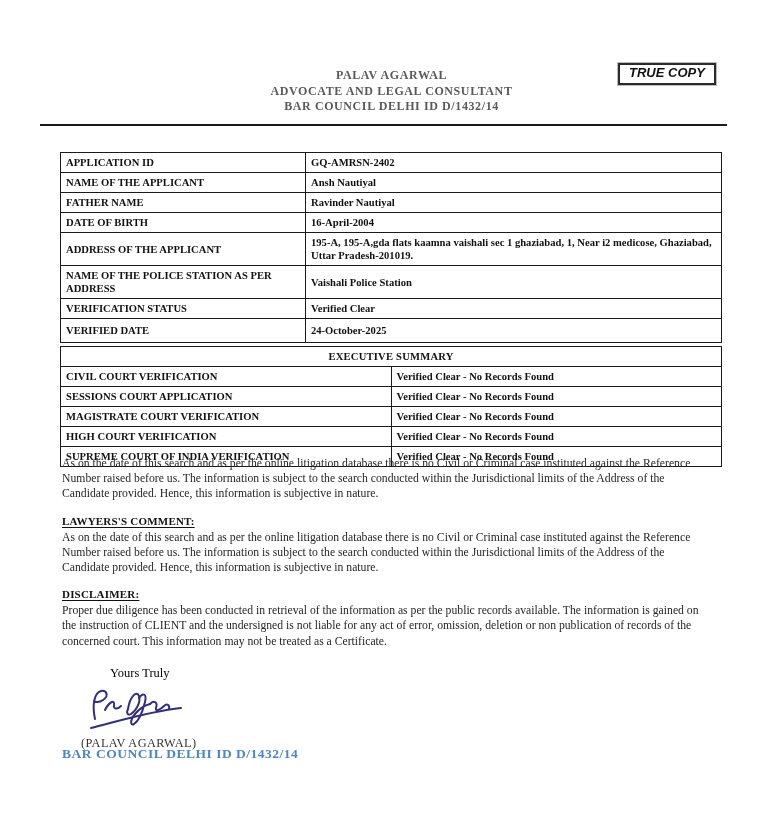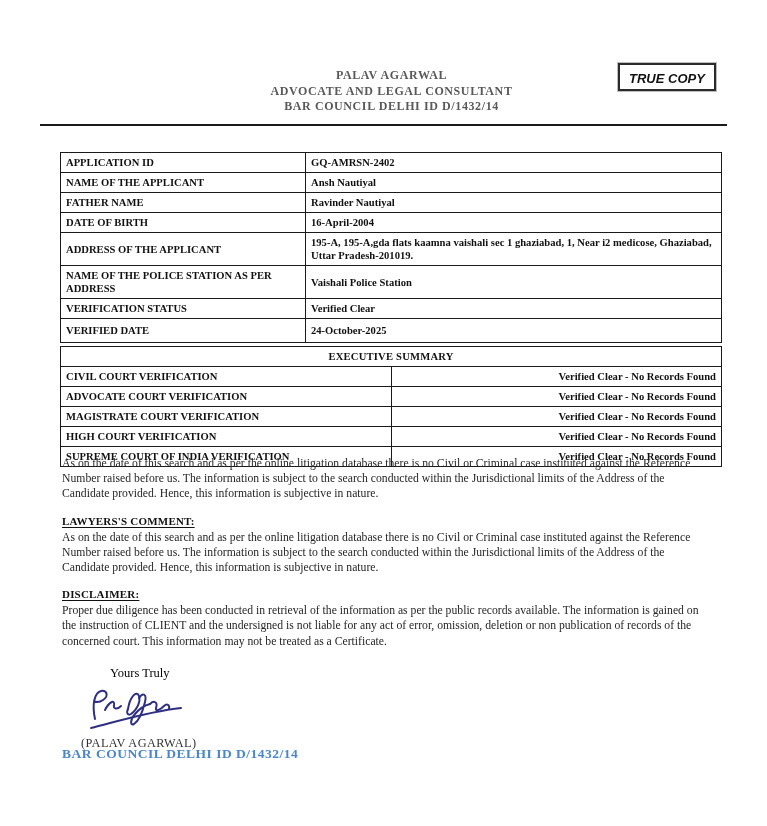--- a/index.html
+++ b/index.html
@@ -13,21 +13,21 @@
     color: #222;
     overflow: hidden;
   }
   
   .true-copy {
     position: absolute;
     top: 63px;
     left: 618px;
     border: 2px solid #2b2b2b;
     box-shadow: 0 0 0 1px #bdbdbd;
-    padding: 6px 9px 3px 9px;
+    padding: 0 9px 3px 9px;
     font-family: "Liberation Sans", sans-serif;
     font-weight: bold;
     font-style: italic;
     font-size: 13px;
     color: #111;
     background: #fff;
     white-space: nowrap;
   }
   
   .letterhead {
@@ -89,21 +89,21 @@
   .exec-table { top: 346px; }
   .exec-table .col-label { width: 245px; margin-left: 23px; }
   .exec-table th {
     text-align: center;
     font-size: 10.8px;
     height: 17px;
     letter-spacing: 0.2px;
     font-family: Liberation Serif, serif;
   }
   .exec-table td { height: 17px; }
-  .exec-table td.val { text-align: right; }
+  .exec-table td.val { text-align: left; }
   
   .sections {
     position: absolute;
     top: 456px;
     left: 62px;
     width: 652px;
   }
   .section { margin-bottom: 0; }
   .section h3 {
     font-size: 11px;
@@ -212,21 +212,21 @@
   <table class="doc-table exec-table">
     <tbody>
       <tr>
         <th colspan="2">EXECUTIVE SUMMARY</th>
       </tr>
       <tr>
         <td class="col-label">CIVIL COURT VERIFICATION</td>
         <td class="val">Verified Clear - No Records Found</td>
       </tr>
       <tr>
-        <td class="col-label">ADVOCATE COURT VERIFICATION</td>
+        <td class="col-label">SESSIONS COURT APPLICATION</td>
         <td class="val">Verified Clear - No Records Found</td>
       </tr>
       <tr>
         <td class="col-label">MAGISTRATE COURT VERIFICATION</td>
         <td class="val">Verified Clear - No Records Found</td>
       </tr>
       <tr>
         <td class="col-label">HIGH COURT VERIFICATION</td>
         <td class="val">Verified Clear - No Records Found</td>
       </tr>

